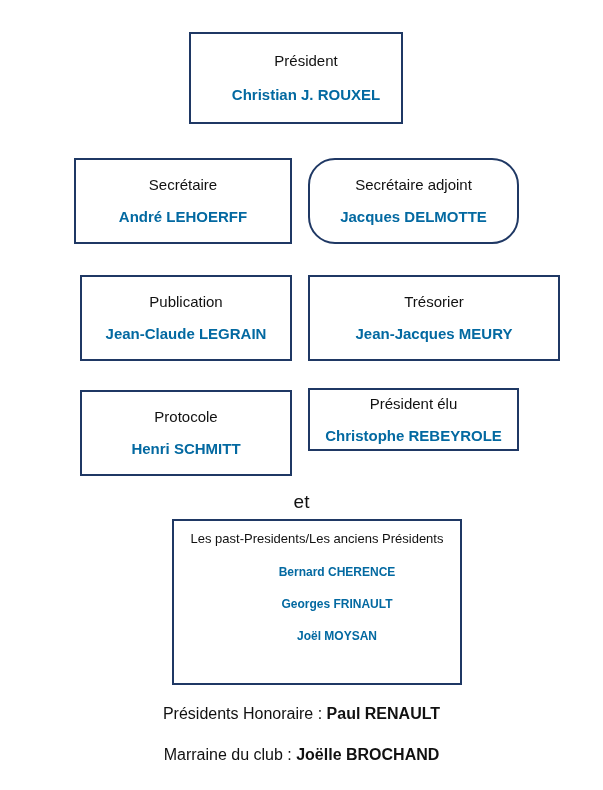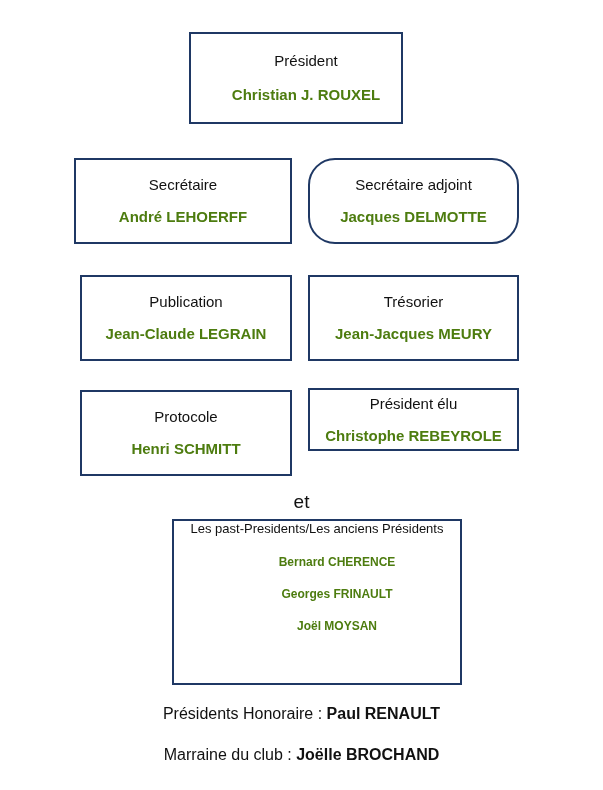--- a/index.html
+++ b/index.html
@@ -33,21 +33,21 @@
   .role {
     font-size: 15px;
     font-weight: normal;
     color: #111111;
     line-height: 1.2;
     text-align: center;
   }
   .person {
     font-size: 15px;
     font-weight: bold;
-    color: #4d7c0f;
+    color: #0369a1;
     line-height: 1.2;
     text-align: center;
   }
   
   #box-president {
     left: 189px;
     top: 32px;
     width: 214px;
     height: 92px;
     padding-left: 20px;
@@ -72,21 +72,21 @@
   
   #box-publication {
     left: 80px;
     top: 275px;
     width: 212px;
     height: 86px;
   }
   #box-tresorier {
     left: 308px;
     top: 275px;
-    width: 211px;
+    width: 252px;
     height: 86px;
   }
 
   
   #box-protocole {
     left: 80px;
     top: 390px;
     width: 212px;
     height: 86px;
   }
@@ -110,20 +110,21 @@
     color: #111111;
   }
 
   
   #box-past-presidents {
     left: 172px;
     top: 519px;
     width: 290px;
     height: 166px;
     justify-content: flex-start;
+    padding-top: 10px;
   }
   #box-past-presidents .role {
     font-size: 13px;
     margin-bottom: 18px;
   }
   #box-past-presidents .person {
     font-size: 12px;
     margin-bottom: 18px;
     margin-left: 40px;
   }

